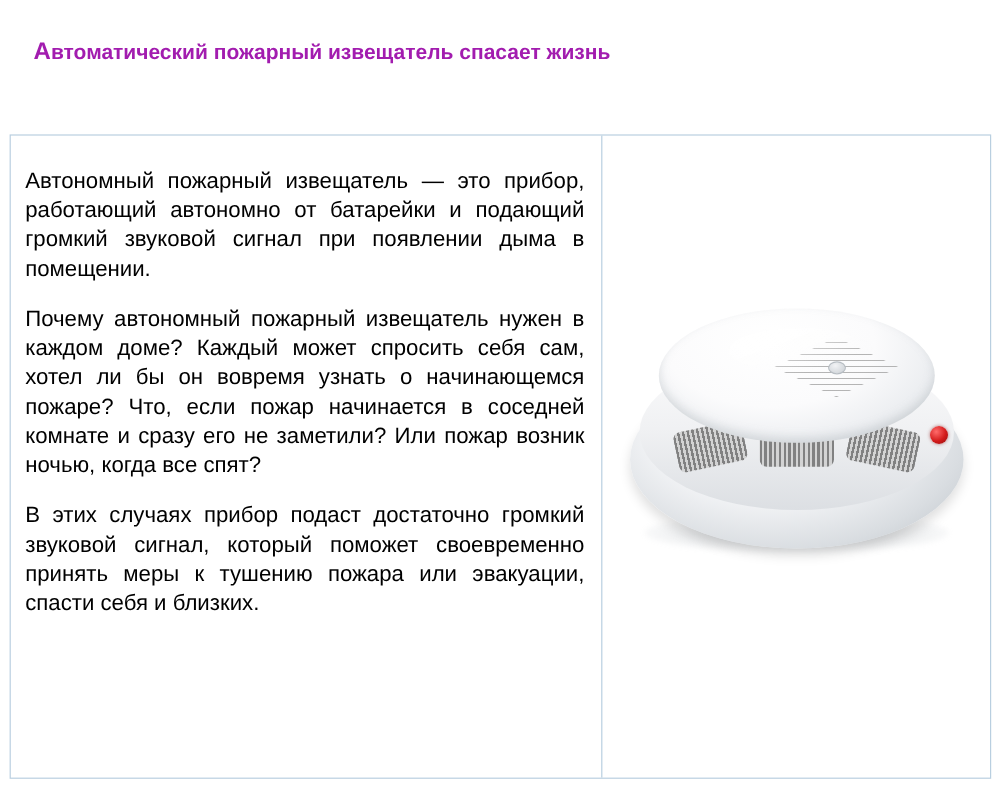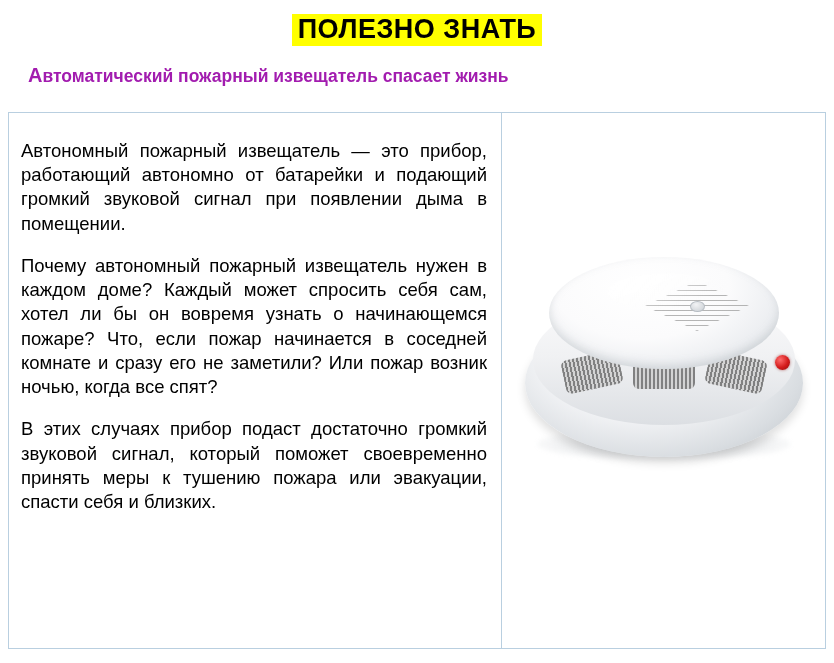--- a/index.html
+++ b/index.html
@@ -214,21 +214,20 @@
     background: linear-gradient(160deg, rgba(255,255,255,0.95) 0%, rgba(255,255,255,0.0) 75%);
     filter: blur(1px);
   }
 </style>
 </head>
 <body>
 
 <div class="page">
 
   <div class="header">
-    <div class="main-title">ПОЛЕЗНО ЗНАТЬ</div>
     <div class="subtitle"><span class="cap">А</span><span>втоматический пожарный извещатель спасает жизнь</span></div>
   </div>
 
   <div class="content-frame">
     <div class="columns">
 
       <div class="text-col">
         <p class="para">Автономный пожарный извещатель — это прибор, работающий автономно от батарейки и подающий громкий звуковой сигнал при появлении дыма в помещении.</p>
         <p class="para">Почему автономный пожарный извещатель нужен в каждом доме? Каждый может спросить себя сам, хотел ли бы он вовремя узнать о начинающемся пожаре? Что, если пожар начинается в соседней комнате и сразу его не заметили? Или пожар возник ночью, когда все спят?</p>
         <p class="para">В этих случаях прибор подаст достаточно громкий звуковой сигнал, который поможет своевременно принять меры к тушению пожара или эвакуации, спасти себя и близких.</p>

